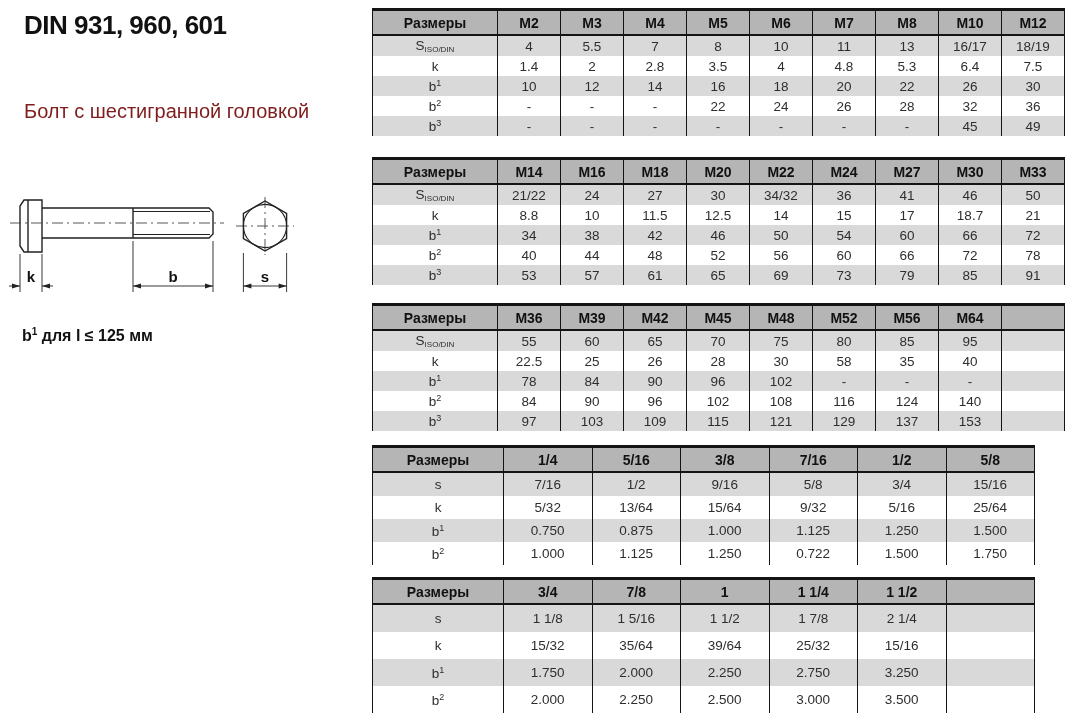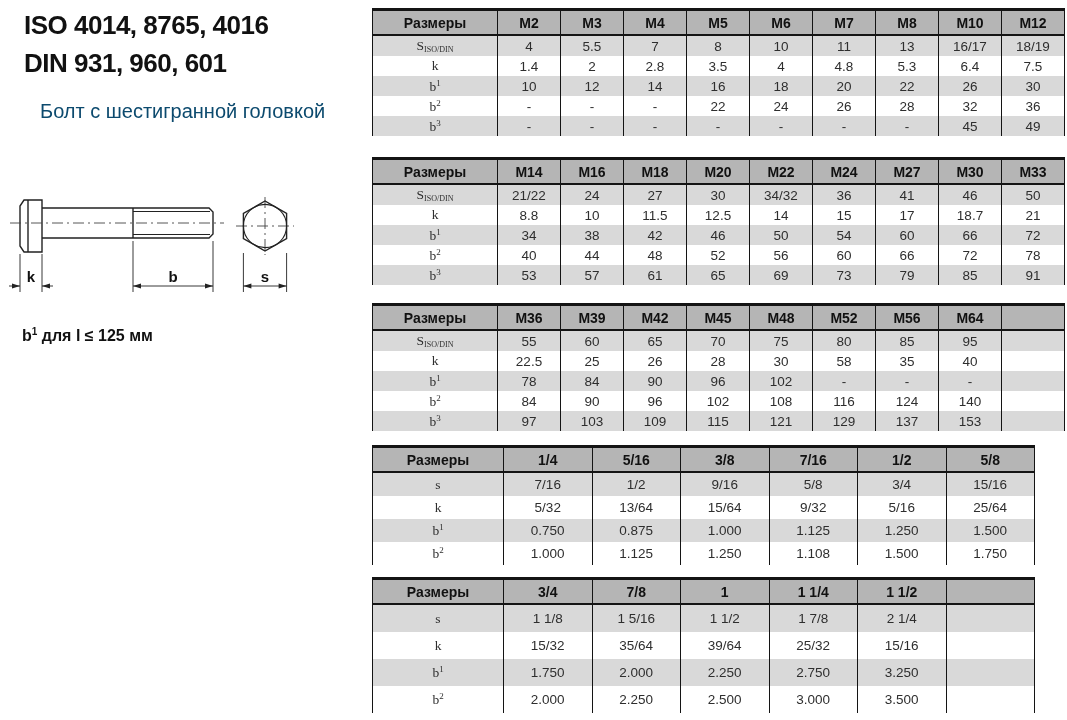--- a/index.html
+++ b/index.html
@@ -2,21 +2,21 @@
 <html><head>
 <meta charset="utf-8">
 <style>
   html,body{margin:0;padding:0;background:#fff;}
   .page{position:relative;width:1067px;height:720px;background:#ffffff;overflow:hidden;
         font-family:"Liberation Sans", sans-serif;color:#1a1a1a;}
 
   
   .title{position:absolute;left:24px;top:6px;font-size:26px;font-weight:bold;line-height:38px;
          color:#111;letter-spacing:-0.5px;}
-  .subtitle{position:absolute;left:40px;top:96px;font-size:20px;line-height:31px;color:#0c4a6e;}
+  .subtitle{position:absolute;left:24px;top:96px;font-size:20px;line-height:31px;color:#7f1d1d;}
   .notes{position:absolute;left:22px;top:318px;font-size:16px;line-height:27px;color:#111;font-weight:bold;}
   .notes sup{font-size:10px;vertical-align:6px;}
 
   .drawing{position:absolute;left:8px;top:186px;}
 
   
   .tbl{position:absolute;left:372px;}
   #t0{top:8px}#t1{top:157px}#t2{top:303px}#t3{top:445px}#t4{top:577px}
   .tbl table{border-collapse:collapse;table-layout:fixed;border-top:3px solid #141414;}
   #t0 table,#t1 table,#t2 table{width:693px;}
@@ -24,31 +24,30 @@
   .tbl th,.tbl td{border-left:1px solid #141414;border-right:1px solid #141414;
        text-align:center;padding:0;overflow:hidden;white-space:nowrap;}
   .tbl th{background:#b5b5b5;border-bottom:2px solid #141414;font-size:14px;font-weight:bold;
        height:23px;color:#111;}
   .tbl td{font-size:13.5px;color:#2e2e2e;height:20px;background:#fff;}
   #t3 td{height:23px;}
   #t4 td{height:27px;}
   .tbl tr.alt td{background:#d9d9d9;}
   #t0 col.lcol,#t1 col.lcol,#t2 col.lcol{width:125px;}
   #t3 col.lcol,#t4 col.lcol{width:131px;}
-  .tbl td.lcol{font-size:13.5px;font-family:Liberation Serif, serif;}
+  .tbl td.lcol{font-size:13.5px;}
   .tbl sub{font-size:8px;vertical-align:-2px;}
   .tbl sup{font-size:9px;vertical-align:5px;}
 </style>
 </head>
 <body>
 
 <div class="page">
 
   <div class="title">
-    <div>ISO 4014, 8765, 4016</div>
     <div>DIN 931, 960, 601</div>
   </div>
 
   <div class="subtitle">
     <div>Болт с шестигранной головкой</div>
   </div>
 
   <svg class="drawing" width="310" height="125" viewBox="0 0 310 125">
     <g stroke="#222" fill="none" stroke-width="1.4">
 
@@ -419,21 +418,21 @@
             <td>1.000</td>
             <td>1.125</td>
             <td>1.250</td>
             <td>1.500</td>
           </tr>
           <tr>
             <td class="lcol"><span>b</span><sup>2</sup></td>
             <td>1.000</td>
             <td>1.125</td>
             <td>1.250</td>
-            <td>1.108</td>
+            <td>0.722</td>
             <td>1.500</td>
             <td>1.750</td>
           </tr>
         </tbody>
       </table>
     </div>
   <div class="tbl" id="t4">
       <table>
         <colgroup>
           <col class="lcol">

